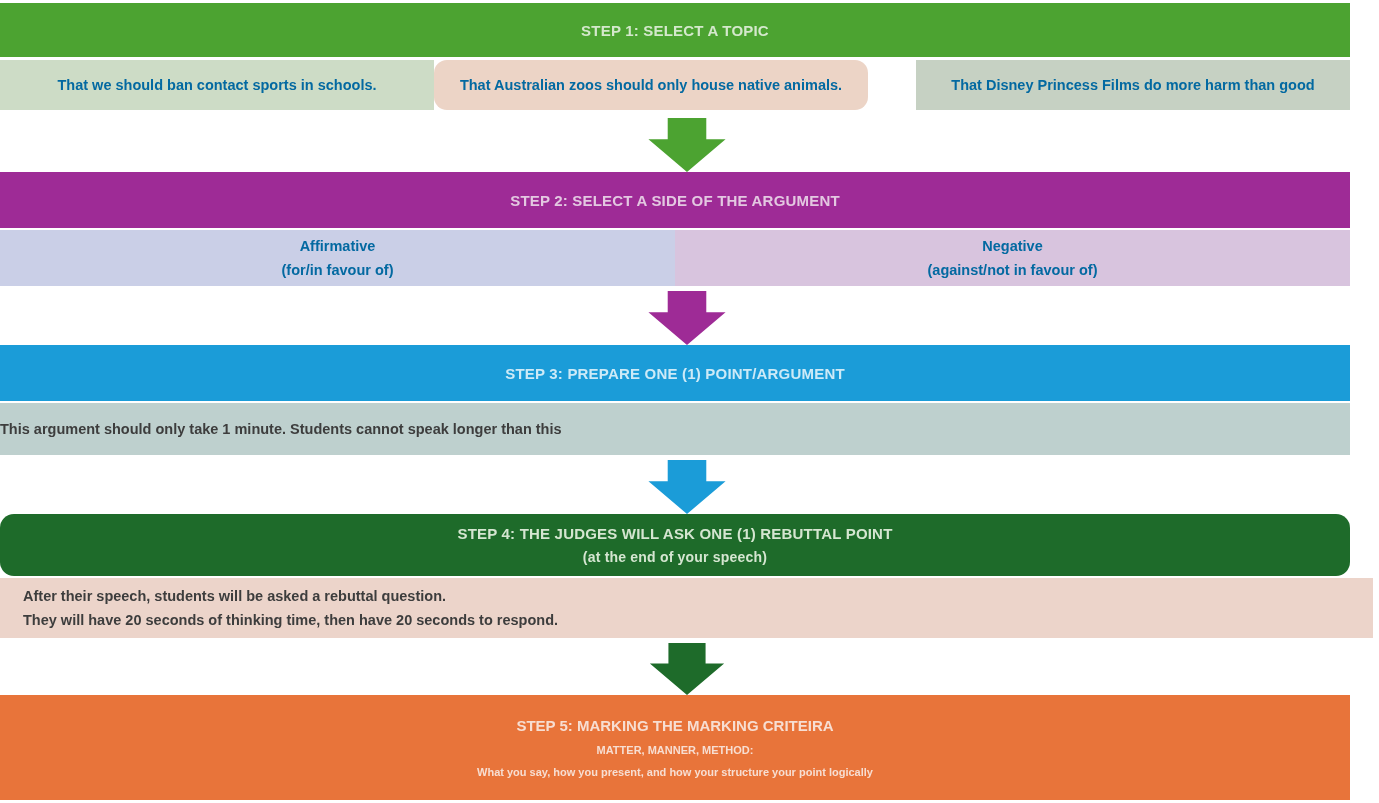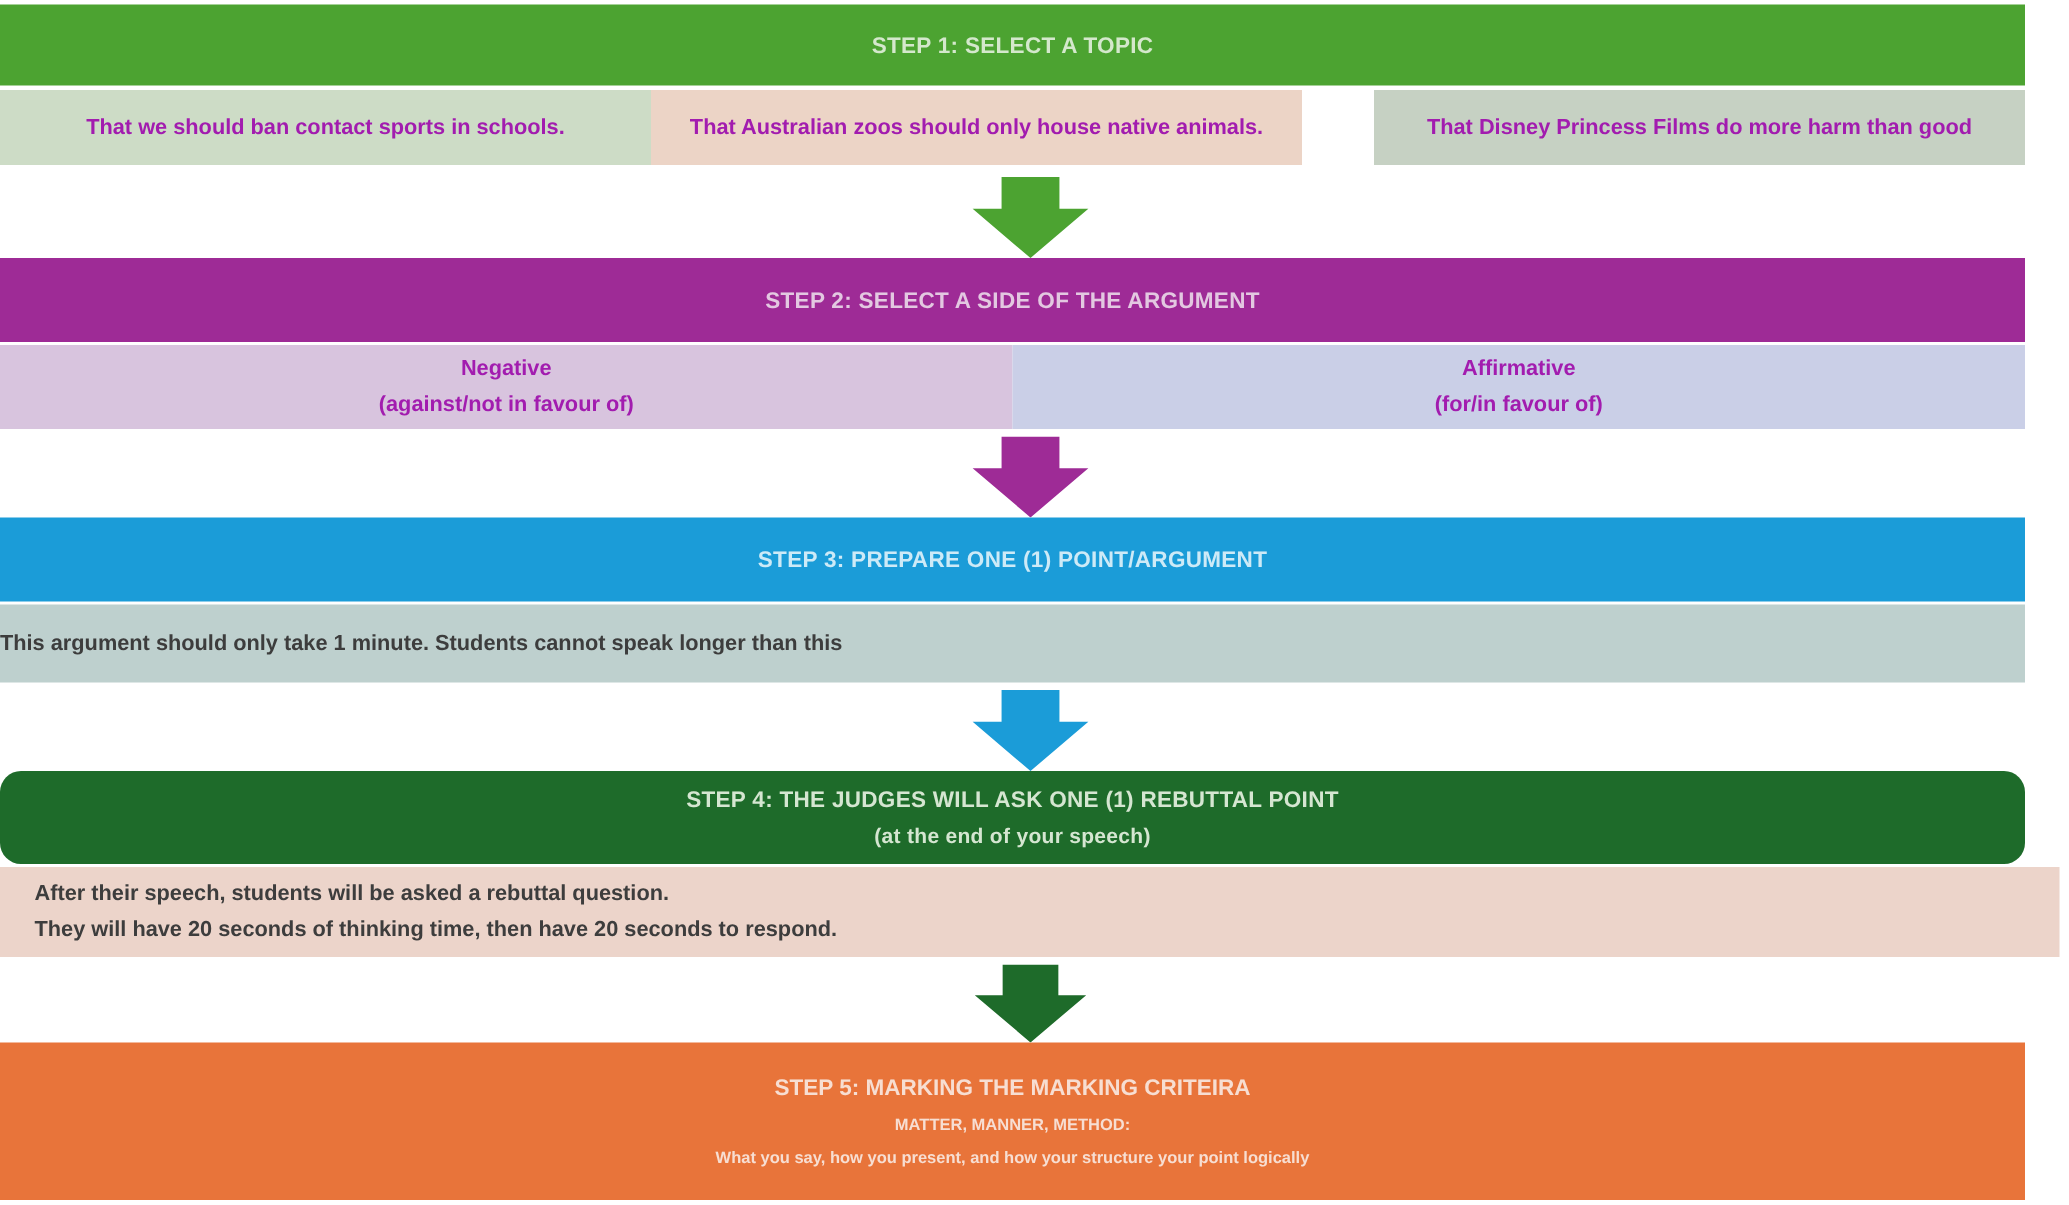--- a/index.html
+++ b/index.html
@@ -16,21 +16,21 @@
     display:flex;align-items:center;justify-content:center;
     font-weight:700;font-size:15px;letter-spacing:.2px;
     text-align:center;
   }
   .hdr.two{flex-direction:column;justify-content:center;gap:7px;border-radius:14px;}
   .hdr-sub{font-size:14px;font-weight:700;}
   .row{display:flex;}
   .cell{
     flex:1;display:flex;align-items:center;justify-content:center;
     flex-direction:column;
-    font-weight:700;font-size:14.5px;color:#a21caf;text-align:center;
+    font-weight:700;font-size:14.5px;color:#0369a1;text-align:center;
     gap:8px;
   }
   .note{
     display:flex;flex-direction:column;align-items:flex-start;justify-content:center;
     font-weight:700;font-size:14.5px;color:#3d3d3d;text-align:center;gap:8px;
   }
   .arrowzone{
     width:1374px;display:flex;justify-content:center;align-items:flex-end;
   }
   .arrowzone svg{display:block;}
@@ -49,21 +49,21 @@
   .z4{height:57px;}
   .h-step5{height:105px;}
   .step5{
     display:flex;flex-direction:column;align-items:center;justify-content:center;
     gap:10px;font-weight:700;font-size:15px;text-align:center;
   }
   .step5 .it{font-size:11px;}
   
   .c-s1h{background:#4ca331;color:#d4e8cc;}
   .c-t1{background:#cddcc6;}
-  .c-t2{background:#ecd4c6;}
+  .c-t2{background:#ecd4c6;border-radius:13px;}
   .c-t3{background:#c6d1c3;margin-left:48px;}
   .c-s2h{background:#9e2b96;color:#e3c8e1;}
   .c-aff{background:#cacfe7;}
   .c-neg{background:#d8c4de;}
   .c-s3h{background:#1b9cd8;color:#cdeaf7;}
   .c-n3{background:#bed0ce;}
   .c-s4h{background:#1e6b2a;color:#d5e6d1;}
   .c-n4{background:#ecd4ca;padding-left:23px;}
   .c-s5{background:#e8743a;color:#f7ded2;}
 </style>
@@ -90,27 +90,27 @@
     <div class="arrowzone z1">
       <svg width="78" height="54" viewBox="0 0 80 56">
         <polygon points="20,0 60,0 60,22 80,22 40,56 0,22 20,22" fill="#4ca331"></polygon>
       </svg>
     </div>
 
     <div class="bar hdr h-step2 c-s2h">
       <span>STEP 2: SELECT A SIDE OF THE ARGUMENT</span>
     </div>
     <div class="bar row h-sides">
+      <div class="cell c-aff">
+        <span>Affirmative</span>
+        <span>(for/in favour of)</span>
+      </div>
       <div class="cell c-neg">
         <span>Negative</span>
         <span>(against/not in favour of)</span>
-      </div>
-      <div class="cell c-aff">
-        <span>Affirmative</span>
-        <span>(for/in favour of)</span>
       </div>
     </div>
     <div class="arrowzone z2">
       <svg width="78" height="54" viewBox="0 0 80 56">
         <polygon points="20,0 60,0 60,22 80,22 40,56 0,22 20,22" fill="#9e2b96"></polygon>
       </svg>
     </div>
 
     <div class="bar hdr h-step3 c-s3h">
       <span>STEP 3: PREPARE ONE (1) POINT/ARGUMENT</span>

